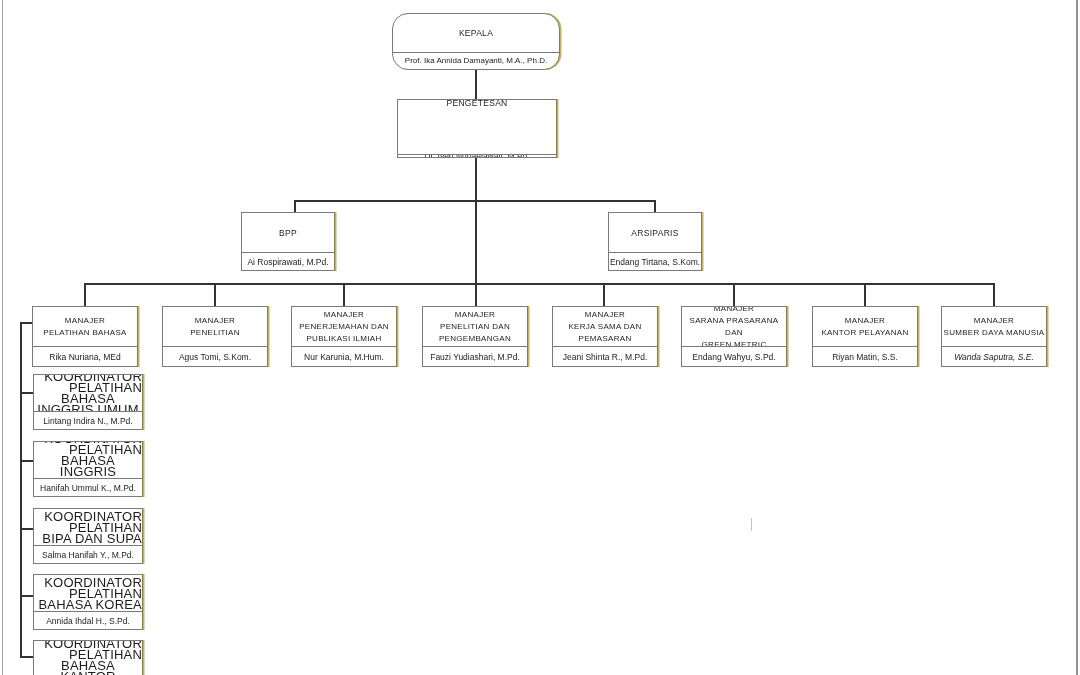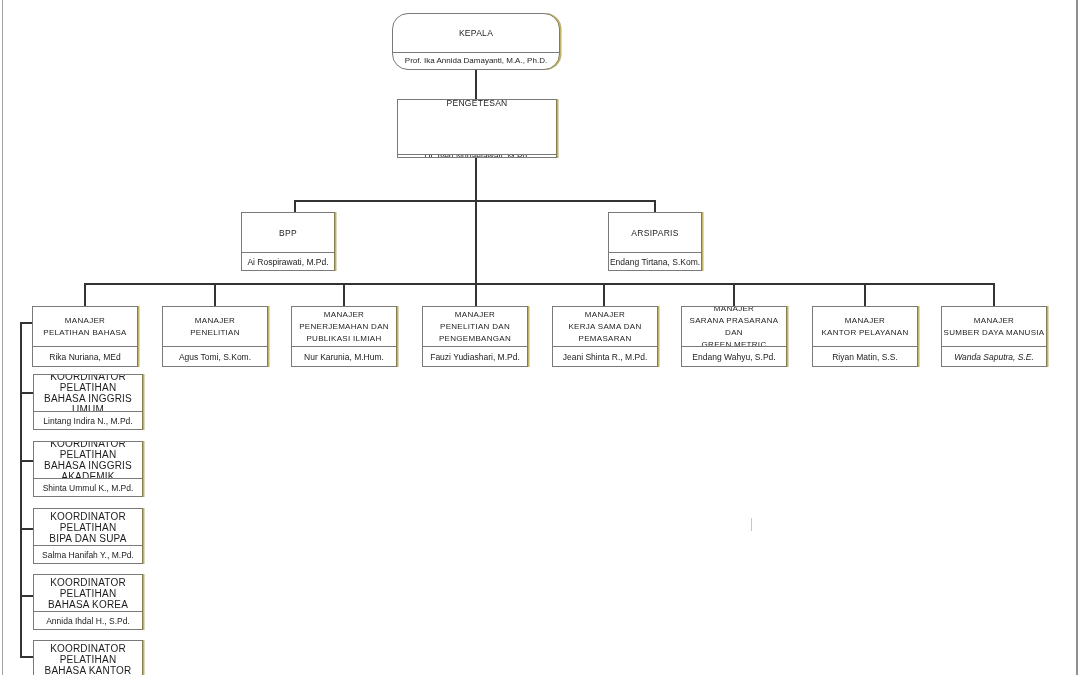--- a/index.html
+++ b/index.html
@@ -30,21 +30,21 @@
     align-items:center;
     justify-content:center;
     text-align:center;
     font-size:8px;
     line-height:12px;
     letter-spacing:0.3px;
     color:#1c1c1c;
     overflow:hidden;
   }
   .node-title.lg { font-size:8.5px; }
-  .node-title.koord { font-size:10px; line-height:11px; letter-spacing:0.2px; }
+  .node-title.koord { font-size:13px; line-height:11px; letter-spacing:0.2px;align-items:flex-end; }
   .node-name {
     border-top:1px solid #7a7a7a;
     display:flex;
     align-items:center;
     justify-content:center;
     text-align:center;
     font-size:8.5px;
     color:#1c1c1c;
     white-space:nowrap;
     overflow:hidden;
@@ -201,21 +201,21 @@
     </div>
     <div class="node-name" style="height:17px;">Lintang Indira N., M.Pd.</div>
   </div>
 
   <div class="node" style="left:33px;top:441px;width:110px;height:56px;">
     <div class="node-title koord" style="height:37px;">
       <div>KOORDINATOR</div>
       <div>PELATIHAN</div>
       <div>BAHASA INGGRIS AKADEMIK</div>
     </div>
-    <div class="node-name" style="height:17px;">Shinta Ummul K., M.Pd.</div>
+    <div class="node-name" style="height:17px;">Hanifah Ummul K., M.Pd.</div>
   </div>
 
   <div class="node" style="left:33px;top:508px;width:110px;height:56px;">
     <div class="node-title koord" style="height:37px;">
       <div>KOORDINATOR</div>
       <div>PELATIHAN</div>
       <div>BIPA DAN SUPA</div>
     </div>
     <div class="node-name" style="height:17px;">Salma Hanifah Y., M.Pd.</div>
   </div>

